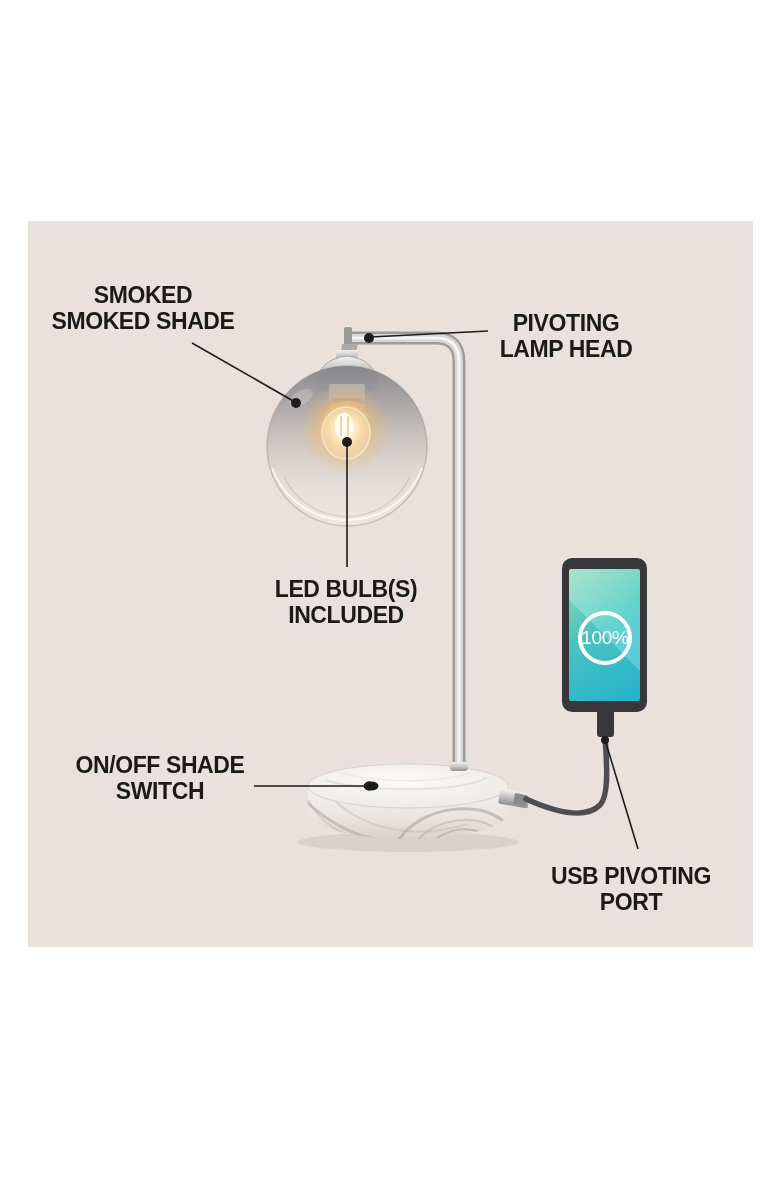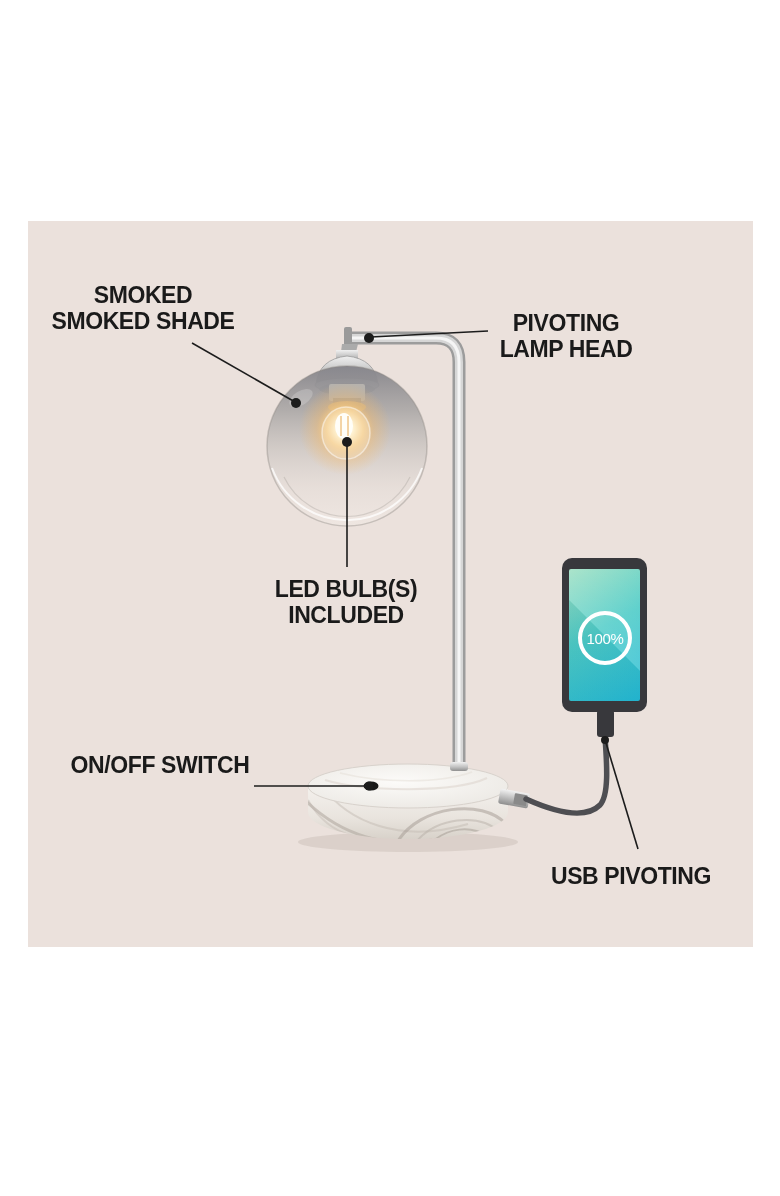--- a/index.html
+++ b/index.html
@@ -48,21 +48,21 @@
   .phone-screen::after{
     content:"";position:absolute;inset:0;
     background:linear-gradient(45deg,rgba(0,30,30,0.05) 0%,rgba(0,30,30,0.05) 49.6%,rgba(255,255,255,0.16) 50%,rgba(255,255,255,0.05) 100%);
   }
   .battery-ring{
     position:absolute;left:9px;top:42px;width:46px;height:46px;border-radius:50%;
     border:4px solid var(--battery-ring);
     display:flex;align-items:center;justify-content:center;z-index:2;
   }
   .battery-ring span{
-    color:var(--battery-text);font-size:15px;letter-spacing:-0.3px;
+    color:var(--battery-text);font-size:19px;letter-spacing:-0.3px;
   }
 
   
   .leader{stroke:var(--leader-line);stroke-width:1.6;fill:none;}
   .leader-dot{fill:var(--leader-line);}
   .cable{stroke:var(--cable);stroke-width:5.5;fill:none;stroke-linecap:round;}
   .connector{fill:var(--phone-body);}
 </style>
 </head>
 <body>
@@ -204,20 +204,22 @@
     <span>LED BULB(S)</span>
     <span>INCLUDED</span>
   </div>
 
   <div class="callout co-pivot">
     <span>PIVOTING</span>
     <span>LAMP HEAD</span>
   </div>
 
   <div class="callout co-switch">
-    <span>ON/OFF SWITCH</span>
+    <span>ON/OFF SHADE</span>
+    <span>SWITCH</span>
   </div>
 
   <div class="callout co-usb">
     <span>USB PIVOTING</span>
+    <span>PORT</span>
   </div>
 
 </div>
 
 </body></html>

